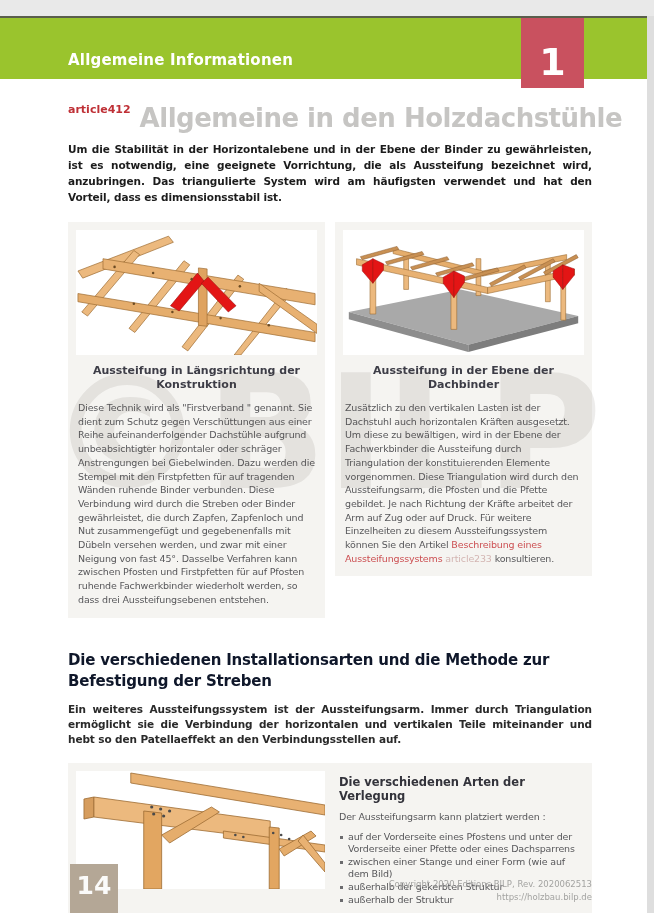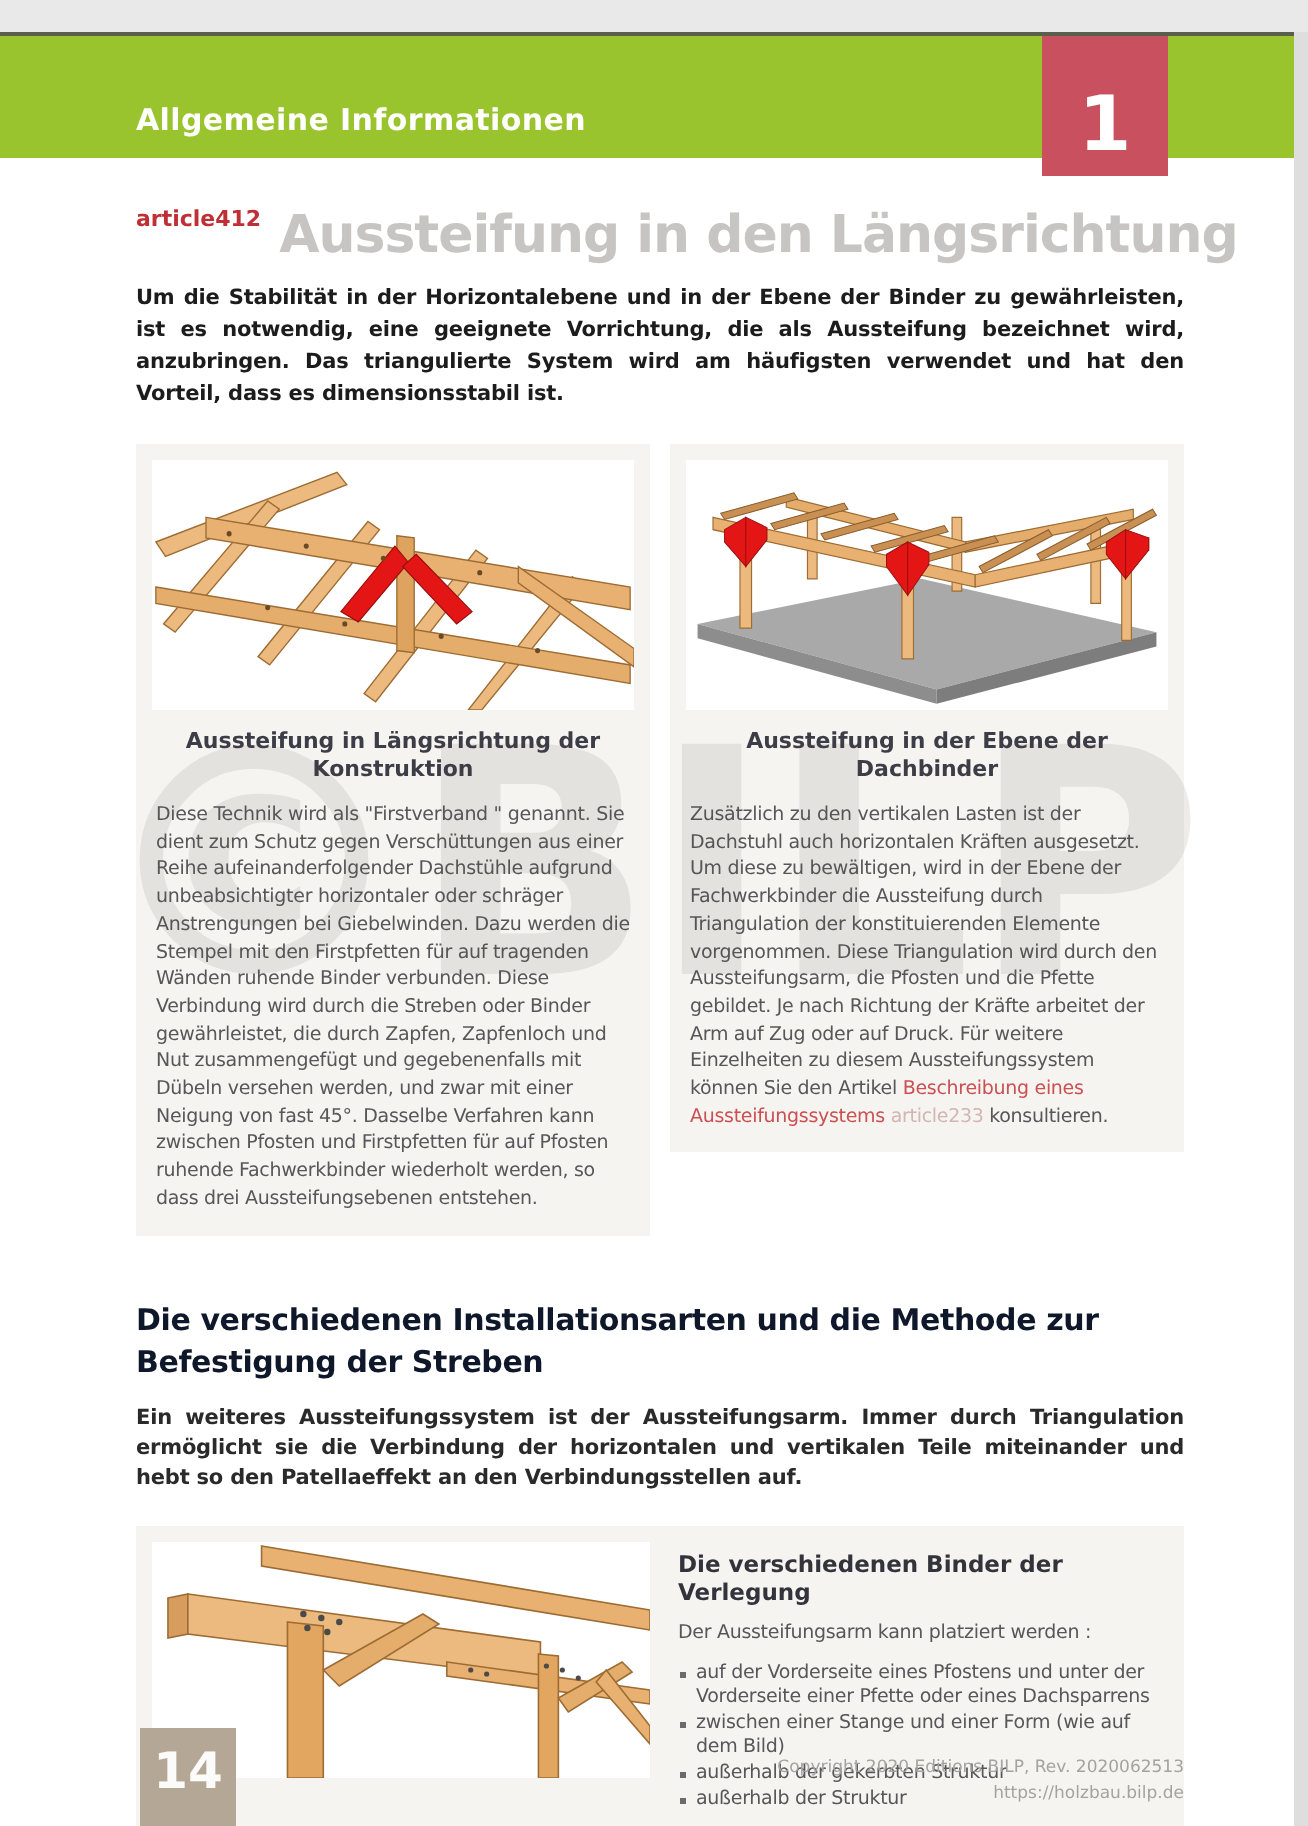--- a/index.html
+++ b/index.html
@@ -100,21 +100,21 @@
 
   <header class="chapter-bar">
     <span class="chapter-title">Allgemeine Informationen</span>
   </header>
   <div class="chapter-num">1</div>
 
   <main class="content">
 
     <div class="title-row">
       <span class="article-id">article412</span>
-      <h1 class="article-title">Aussteifung in den Längsrichtung</h1>
+      <h1 class="article-title">Allgemeine in den Holzdachstühle</h1>
     </div>
 
     <p class="intro">Um die Stabilität in der Horizontalebene und in der Ebene der Binder zu gewährleisten, ist es notwendig, eine geeignete Vorrichtung, die als Aussteifung bezeichnet wird, anzubringen. Das triangulierte System wird am häufigsten verwendet und hat den Vorteil, dass es dimensionsstabil ist.</p>
 
     <div class="two-cols">
 
       <section class="col-box">
         <div class="img-wrap">
           <svg viewBox="0 0 250 122" preserveAspectRatio="none">
             <rect x="0" y="0" width="250" height="122" fill="#ffffff"></rect>
@@ -219,21 +219,21 @@
               <circle cx="88" cy="45" r="1.6"></circle>
             <circle cx="160" cy="64" r="1.3"></circle>
               <circle cx="168" cy="66" r="1.3"></circle>
             <circle cx="198" cy="62" r="1.3"></circle>
               <circle cx="206" cy="64" r="1.3"></circle>
               <circle cx="214" cy="68" r="1.3"></circle>
           </g>
         </svg>
       </div>
       <div class="bottom-text">
-        <h3 class="bottom-heading">Die verschiedenen Binder der Verlegung</h3>
+        <h3 class="bottom-heading">Die verschiedenen Arten der Verlegung</h3>
         <p class="bottom-lead">Der Aussteifungsarm kann platziert werden :</p>
         <ul class="bullets">
           <li>auf der Vorderseite eines Pfostens und unter der Vorderseite einer Pfette oder eines Dachsparrens</li>
           <li>zwischen einer Stange und einer Form (wie auf dem Bild)</li>
           <li>außerhalb der gekerbten Struktur</li>
           <li>außerhalb der Struktur</li>
         </ul>
         <p class="bottom-para">Aber in einigen Fällen sind diese Systeme nicht möglich, und es werden Abstandhalter und Aussteifungen erforderlich sein.</p>
 
       </div>

